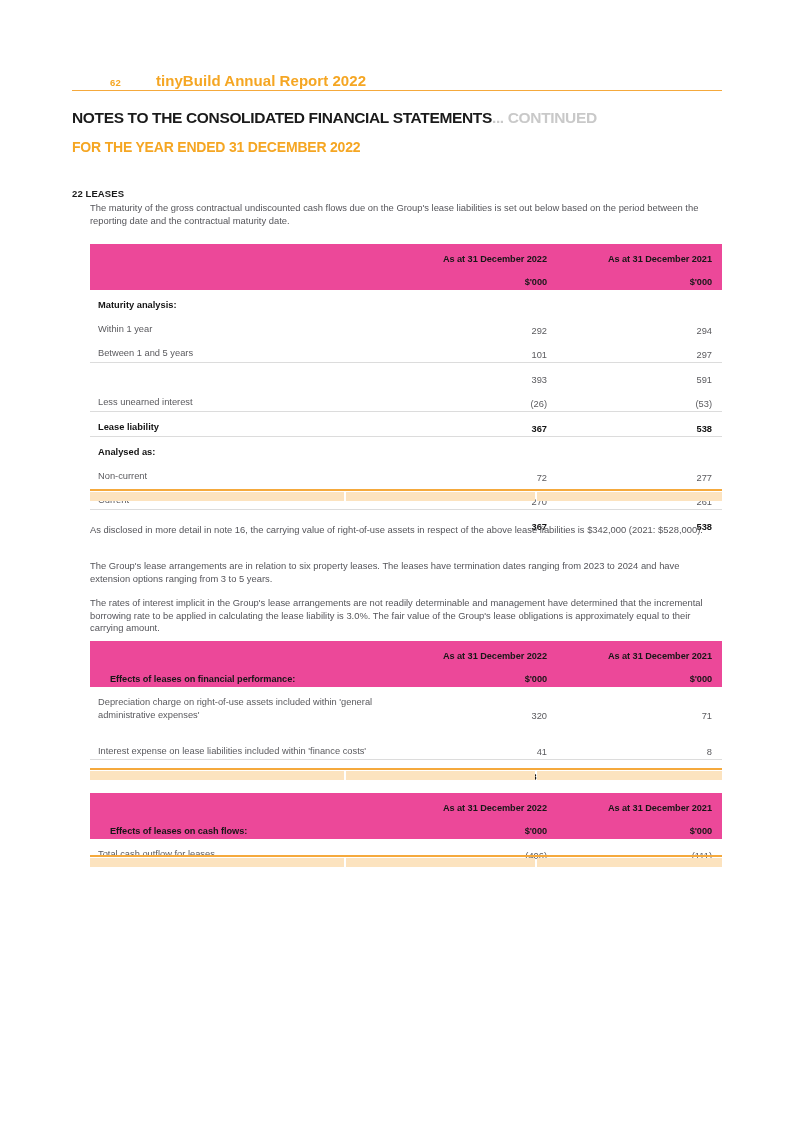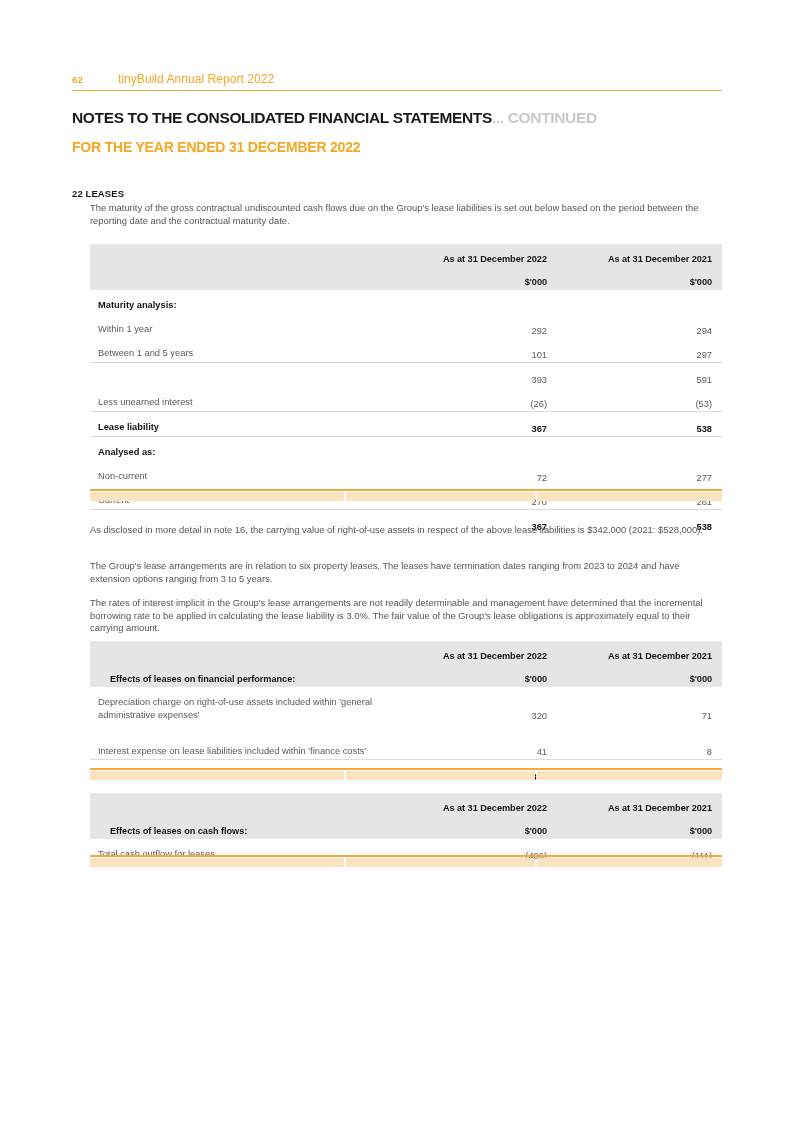--- a/index.html
+++ b/index.html
@@ -31,25 +31,26 @@
     width: 650px;
     display: flex;
     align-items: baseline;
   }
   .folio {
     color: #F5A623;
     font-size: 9.5px;
     font-weight: bold;
     letter-spacing: 0.1px;
     width: 46px;
+    margin-left: 38px;
   }
   .running-title {
     color: #F5A623;
-    font-size: 12px;
-    font-weight: normal;
+    font-size: 15px;
+    font-weight: bold;
     letter-spacing: 0.05px;
   }
   .head-rule {
     position: absolute;
     left: 72px;
     top: 90px;
     width: 650px;
     height: 1.4px;
     background: #F5A93C;
   }
@@ -123,21 +124,21 @@
   .fin-table col.c-v1    { width: 165px; }
   .fin-table col.c-v2    { width: 165px; }
 
   .fin-table th,
   .fin-table td {
     padding: 0;
     vertical-align: bottom;
   }
 
   .hdr-band td {
-    background: #e5e5e5;
+    background: #ec4899;
     color: #171717;
     font-weight: bold;
     font-size: 9.2px;
     letter-spacing: -0.05px;
   }
   .hdr-band td.lbl  { padding: 3px 0 3px 20px; text-align: left; }
   .hdr-band td.val  { padding: 3px 10px 3px 0; text-align: right; }
   .hdr-band.r1 td   { height: 17px; }
   .hdr-band.r2 td   { height: 17px; }
 

